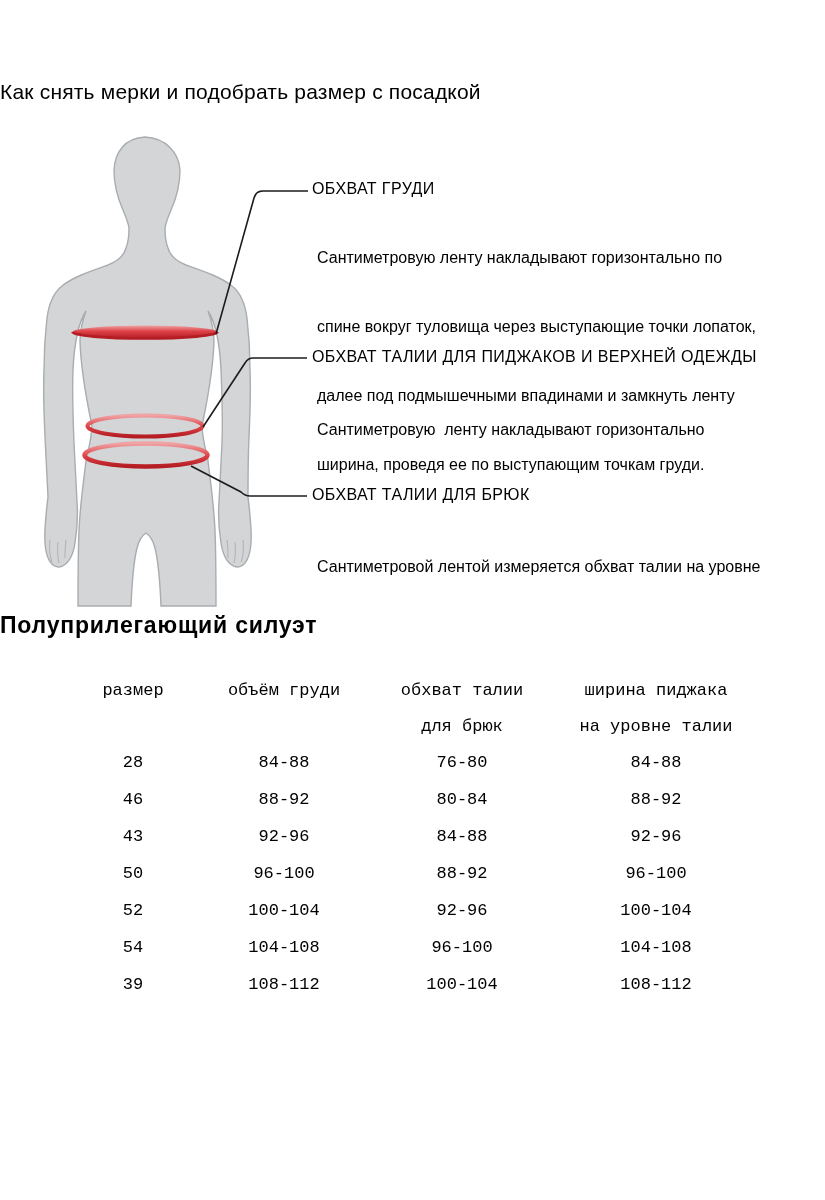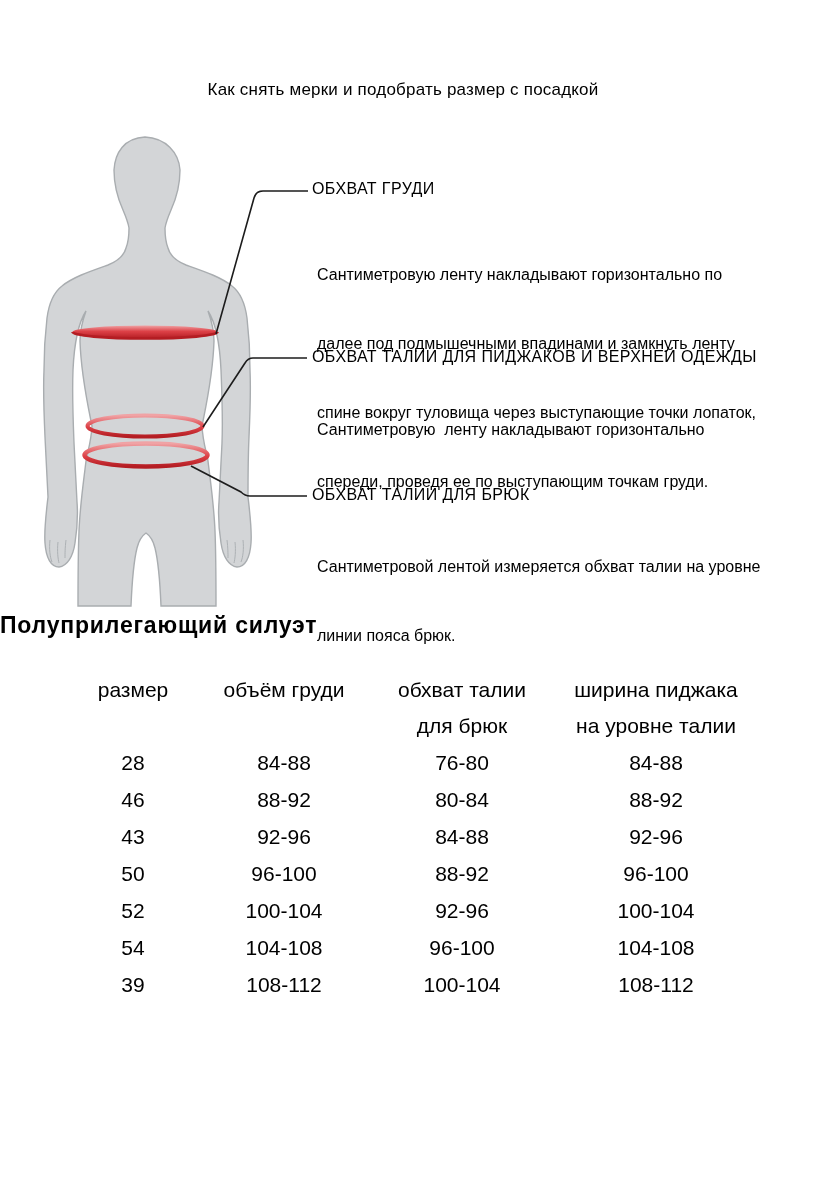--- a/index.html
+++ b/index.html
@@ -4,21 +4,21 @@
 <style>
   * { margin:0; padding:0; box-sizing:border-box; }
   html,body { background:#fff; }
   body{
     width:825px; height:1200px; position:relative; overflow:hidden;
     font-family:"Liberation Sans","DejaVu Sans",sans-serif;
     color:var(--text,#000);
   }
   .page-title{
     position:absolute; top:80px; left:0; width:806px;
-    text-align:center; font-size:17px; font-weight:400; letter-spacing:.2px;
+    font-size:21px; font-weight:400; letter-spacing:.2px;
     white-space:nowrap;
   }
   .figure-svg{ position:absolute; left:0; top:0; width:825px; height:620px; }
   .silhouette{ fill:var(--silhouette-fill,#d3d5d7); stroke:var(--silhouette-outline,#a9adb0); stroke-width:1.4; }
   .finger-line{ fill:none; stroke:var(--silhouette-outline,#a9adb0); stroke-width:1; opacity:.9; }
   .leader{ fill:none; stroke:var(--leader-line,#1c1c1c); stroke-width:1.6; stroke-linecap:butt; }
   .band-outline{ fill:none; }
 
   .sec-heading{
     position:absolute; left:312px; font-size:16px; font-weight:400;
@@ -28,21 +28,22 @@
     position:absolute; left:317px; font-size:16px; line-height:23px;
     white-space:pre; letter-spacing:0;
   }
   .table-title{
     position:absolute; top:612px; left:0; width:825px; 
     font-size:23px; font-weight:700; letter-spacing:.8px; white-space:nowrap;
   }
   .size-table{
     position:absolute; left:70px; top:672px; width:690px;
     display:grid; grid-template-columns:126px 176px 180px 208px;
-    font-size:21px;
+    font-size:17px;
+    font-family:Liberation Mono, monospace;
   }
   .size-table .cell{
     height:37px; display:flex; align-items:center; justify-content:center;
     white-space:nowrap;
   }
   .size-table .hcell{ height:36px; }
   .trow{ display:contents; }
 </style>
 </head>
 <body>
@@ -124,36 +125,35 @@
 
   <ellipse class="band-outline" cx="145" cy="426" rx="57.5" ry="10.5" stroke="url(#bandStroke)" stroke-width="4"></ellipse>
   <ellipse class="band-outline" cx="146" cy="455" rx="61.5" ry="11.5" stroke="url(#bandStroke)" stroke-width="4.5"></ellipse>
 
   <path class="leader" d="M 216,334 L 254,198 Q 256,191 263,191 L 308,191"></path>
   <path class="leader" d="M 203,427 L 245,363 Q 248,358 253,358 L 307,358"></path>
   <path class="leader" d="M 191,466 L 241,492 Q 245,496 250,496 L 307,496"></path>
 </svg>
 
 <div class="sec-heading" style="top:179px">ОБХВАТ ГРУДИ</div>
-<div class="sec-body" style="top:217px">
+<div class="sec-body" style="top:200px">
   <div>Сантиметровую ленту накладывают горизонтально по</div>
+  <div>спине вокруг туловища через выступающие точки лопаток,</div>
   <div>далее под подмышечными впадинами и замкнуть ленту</div>
-  <div>спине вокруг туловища через выступающие точки лопаток,</div>
-  <div>спереди, проведя ее по выступающим точкам груди.</div>
+  <div>ширина, проведя ее по выступающим точкам груди.</div>
 </div>
 
 <div class="sec-heading" style="top:347px">ОБХВАТ ТАЛИИ ДЛЯ ПИДЖАКОВ И ВЕРХНЕЙ ОДЕЖДЫ</div>
 <div class="sec-body" style="top:372px">
   <div>Сантиметровую  ленту накладывают горизонтально</div>
 </div>
 
 <div class="sec-heading" style="top:485px">ОБХВАТ ТАЛИИ ДЛЯ БРЮК</div>
 <div class="sec-body" style="top:509px">
   <div>Сантиметровой лентой измеряется обхват талии на уровне</div>
-  <div>линии пояса брюк.</div>
 </div>
 
 <div class="table-title">Полуприлегающий силуэт</div>
 
 <div class="size-table">
   <div class="trow">
     <div class="cell hcell">размер</div>
     <div class="cell hcell">объём груди</div>
     <div class="cell hcell">обхват талии</div>
     <div class="cell hcell">ширина пиджака</div>

